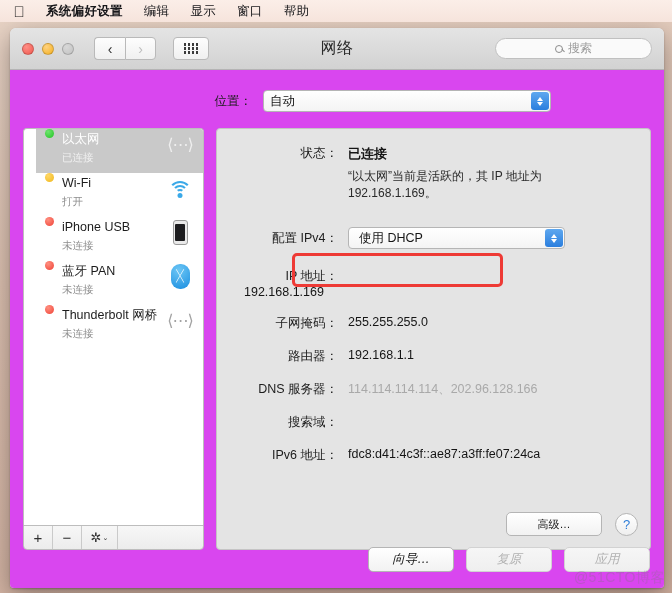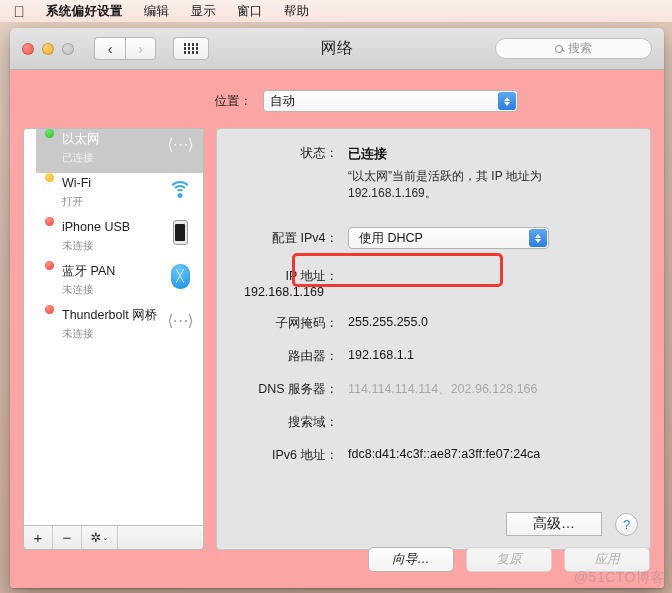--- a/index.html
+++ b/index.html
@@ -143,21 +143,21 @@
     background: #8d8d8d;
     transform: rotate(45deg);
     right: -3.4px; bottom: 0px;
   }
   .search-ph { font-size: 12px; color: #9b9b9b; }
 
   
   .wbody {
     position: relative;
     height: 518px;
-    background: #fca5a5;
+    background: #d946ef;
   }
 
   
   .location-row {
     display: flex;
     align-items: center;
     padding-top: 20px;
     padding-left: 190px;
   }
   .location-label {
@@ -172,21 +172,21 @@
     height: 22px;
     background: linear-gradient(180deg, #ffffff 0%, #f4f4f4 100%);
     border: 1px solid #b5b5b5;
     border-radius: 4px;
     display: flex;
     align-items: center;
     padding-left: 10px;
     font-size: 12.5px;
     color: #151515;
   }
-  .popup.location { width: 255px; padding-left: 6px; }
+  .popup.location { width: 288px; padding-left: 6px; }
   .stepper {
     position: absolute;
     right: 1px; top: 1px;
     width: 18px; height: 18px;
     border-radius: 3px;
     background: linear-gradient(180deg, #5fa8ef 0%, #2a7ede 100%);
     display: flex;
     flex-direction: column;
     align-items: center;
     justify-content: center;
@@ -358,42 +358,42 @@
   .row-value.dim { color: #a9a9a9; }
   .status-value { font-weight: bold; font-size: 13px; }
   .status-desc {
     font-size: 12px;
     color: #2a2a2a;
     line-height: 17px;
     margin-top: 5px;
     max-width: 270px;
   }
 
-  .popup.ipv4 { width: 201px; }
+  .popup.ipv4 { width: 217px; }
 
   
   .annot {
     position: absolute;
     left: 75px; top: 124px;
     width: 211px; height: 34px;
     border: 3.5px solid #ee3a35;
     border-radius: 5px;
     pointer-events: none;
   }
 
   
   .adv-btn {
     position: absolute;
     right: 48px; bottom: 13px;
     width: 96px; height: 24px;
     background: linear-gradient(180deg, #ffffff 0%, #f2f2f2 100%);
     border: 1px solid #b5b5b5;
-    border-radius: 0;
-    display: flex; align-items: center; justify-content: center;
-    font-size: 14px;
+    border-radius: 5px;
+    display: flex; align-items: center; justify-content: center;
+    font-size: 11px;
     color: #141414;
   }
   .help-btn {
     position: absolute;
     right: 12px; bottom: 13px;
     width: 23px; height: 23px;
     border-radius: 50%;
     background: linear-gradient(180deg, #ffffff 0%, #eeeeee 100%);
     border: 1px solid #b5b5b5;
     display: flex; align-items: center; justify-content: center;

